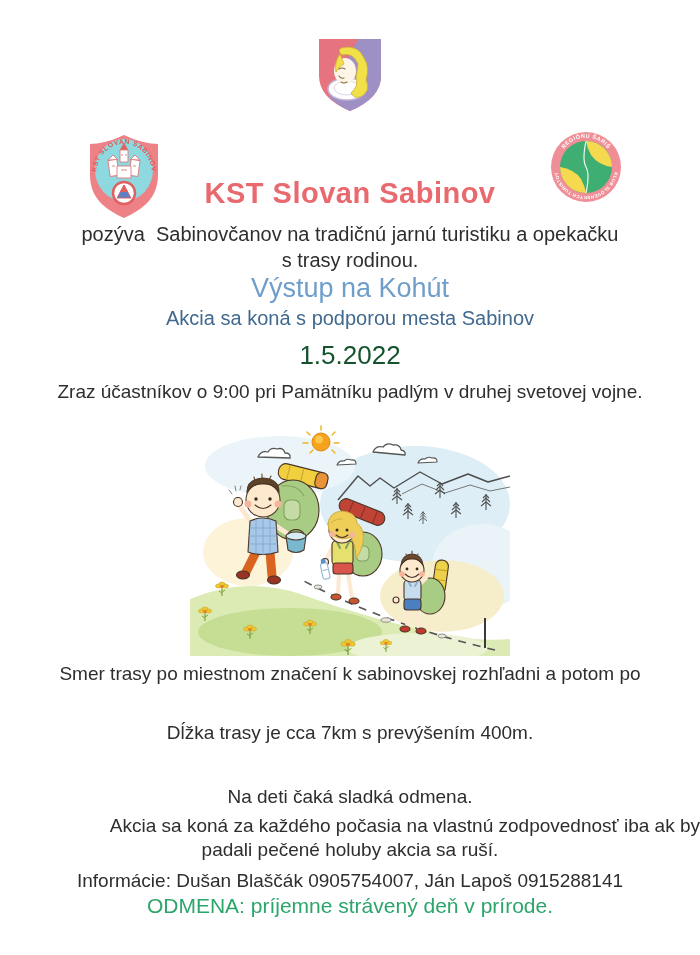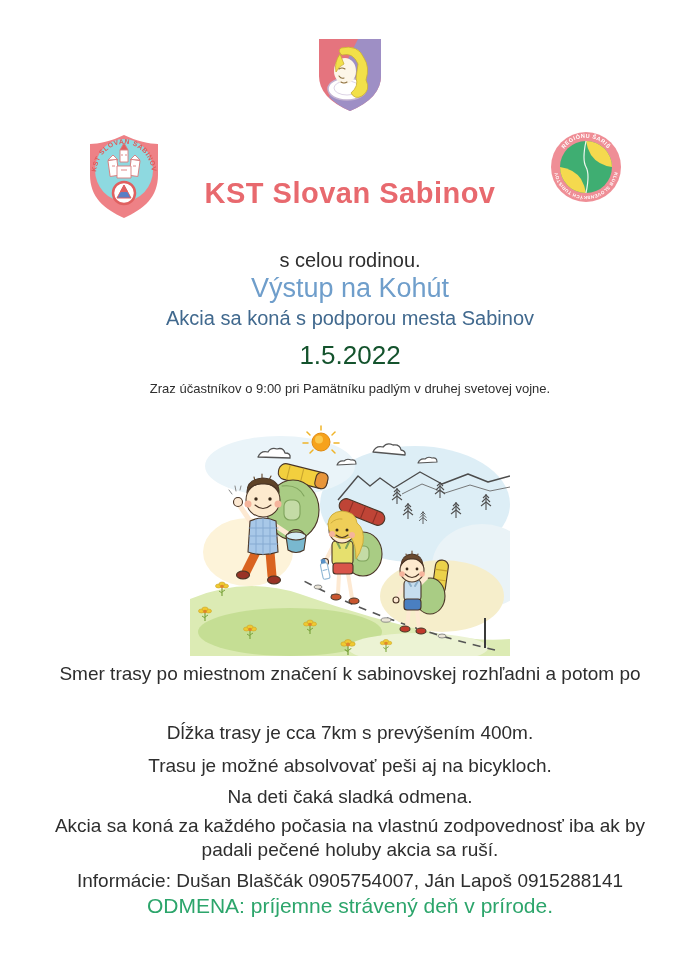--- a/index.html
+++ b/index.html
@@ -8,27 +8,27 @@
     font-family:"Liberation Sans", sans-serif;color:#2e2e2e;overflow:hidden;
   }
   .row{position:absolute;left:0;right:0;text-align:center;line-height:1.2;}
   .pre{white-space:pre-wrap;}
   .title{top:176px;font-size:29px;font-weight:bold;color:#e8696e;letter-spacing:0.5px;}
   .invite1{top:222px;font-size:20px;}
   .invite2{top:248px;font-size:20px;}
   .event{top:272px;font-size:27px;color:#6f9ecb;}
   .support{top:306px;font-size:20px;color:#41698e;}
   .date{top:340px;font-size:26px;color:#14532d;}
-  .meeting{top:381px;font-size:13px;}
+  .meeting{top:381px;font-size:19px;}
   .route1{top:663px;font-size:19px;}
   .route2{top:687px;font-size:19px;}
   .length{top:722px;font-size:19px;}
   .mode{top:755px;font-size:19px;}
   .kids{top:786px;font-size:19px;}
-  .weather1{top:815px;font-size:19px;}
+  .weather1{top:815px;font-size:19px;text-align:right;}
   .weather2{top:839px;font-size:19px;}
   .info{top:870px;font-size:19px;}
   .reward{top:893px;font-size:21px;color:#2ca56b;}
   .crest{position:absolute;left:314px;top:36px;width:72px;height:78px;}
   .badge{position:absolute;left:84px;top:133px;width:80px;height:86px;}
   .region{position:absolute;left:549px;top:130px;width:74px;height:74px;}
   .illu{position:absolute;left:190px;top:424px;width:320px;height:232px;}
   .caret{position:absolute;left:484px;top:618px;width:2px;height:30px;background:#3a3a3a;}
 </style>
 </head>
@@ -79,21 +79,22 @@
     <path id="regBot" d="M 66,37 A 29,29 0 0 1 8,37" fill="none"></path>
     <text font-size="5.6" font-weight="bold" fill="#ffffff" letter-spacing="0.5">
       <textPath href="#regTop" startOffset="50%" text-anchor="middle">REGIÓNU ŠARIŠ</textPath>
     </text>
     <text font-size="4.6" font-weight="bold" fill="#ffffff" letter-spacing="0.3">
       <textPath href="#regBot" startOffset="50%" text-anchor="middle">KLUB SLOVENSKÝCH TURISTOV</textPath>
     </text>
   </svg>
 
   <div class="row title">KST Slovan Sabinov</div>
-  <div class="row invite2">s celou rodinou.</div>
+  <div class="row invite1 pre">pozýva  Sabinovčanov na tradičnú jarnú turistiku a opekačku</div>
+  <div class="row invite2">s trasy rodinou.</div>
   <div class="row event">Výstup na Kohút</div>
   <div class="row support">Akcia sa koná s podporou mesta Sabinov</div>
   <div class="row date">1.5.2022</div>
   <div class="row meeting">Zraz účastníkov o 9:00 pri Pamätníku padlým v druhej svetovej vojne.</div>
 
   <svg class="illu" viewBox="0 0 320 232" aria-hidden="true">
     <defs>
       <g id="flower">
         <line x1="0" y1="0" x2="0" y2="-8" stroke="#7ca43e" stroke-width="1.2"></line>
         <line x1="0" y1="-3" x2="-3" y2="-5" stroke="#7ca43e" stroke-width="1"></line>
@@ -272,20 +273,19 @@
       <path d="M215,150 Q222,157 229,150" fill="none"></path>
       <circle cx="212" cy="150" r="2.8" fill="#f5b49c" stroke="none"></circle>
       <circle cx="232" cy="150" r="2.8" fill="#f5b49c" stroke="none"></circle>
     </g>
   </svg>
 
   <div class="caret"></div>
 
   <div class="row route1">Smer trasy po miestnom značení k sabinovskej rozhľadni a potom po</div>
   <div class="row length">Dĺžka trasy je cca 7km s prevýšením 400m.</div>
-  <div class="row mode">Trasu je možné absolvovať peši aj na bicykloch.</div>
   <div class="row kids">Na deti čaká sladká odmena.</div>
   <div class="row weather1">Akcia sa koná za každého počasia na vlastnú zodpovednosť iba ak by</div>
   <div class="row weather2">padali pečené holuby akcia sa ruší.</div>
   <div class="row info">Informácie: Dušan Blaščák 0905754007, Ján Lapoš 0915288141</div>
   <div class="row reward">ODMENA: príjemne strávený deň v prírode.</div>
 
 </div>
 
 </body></html>

